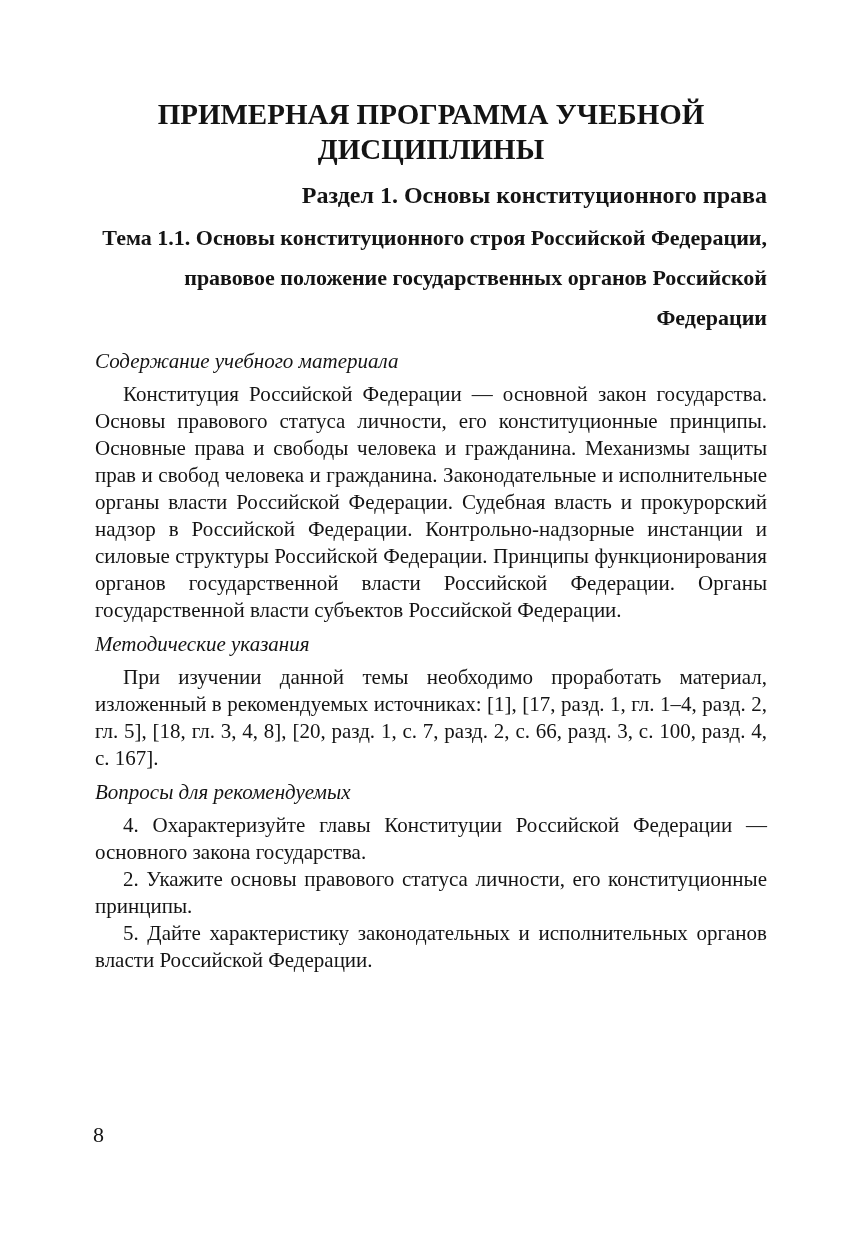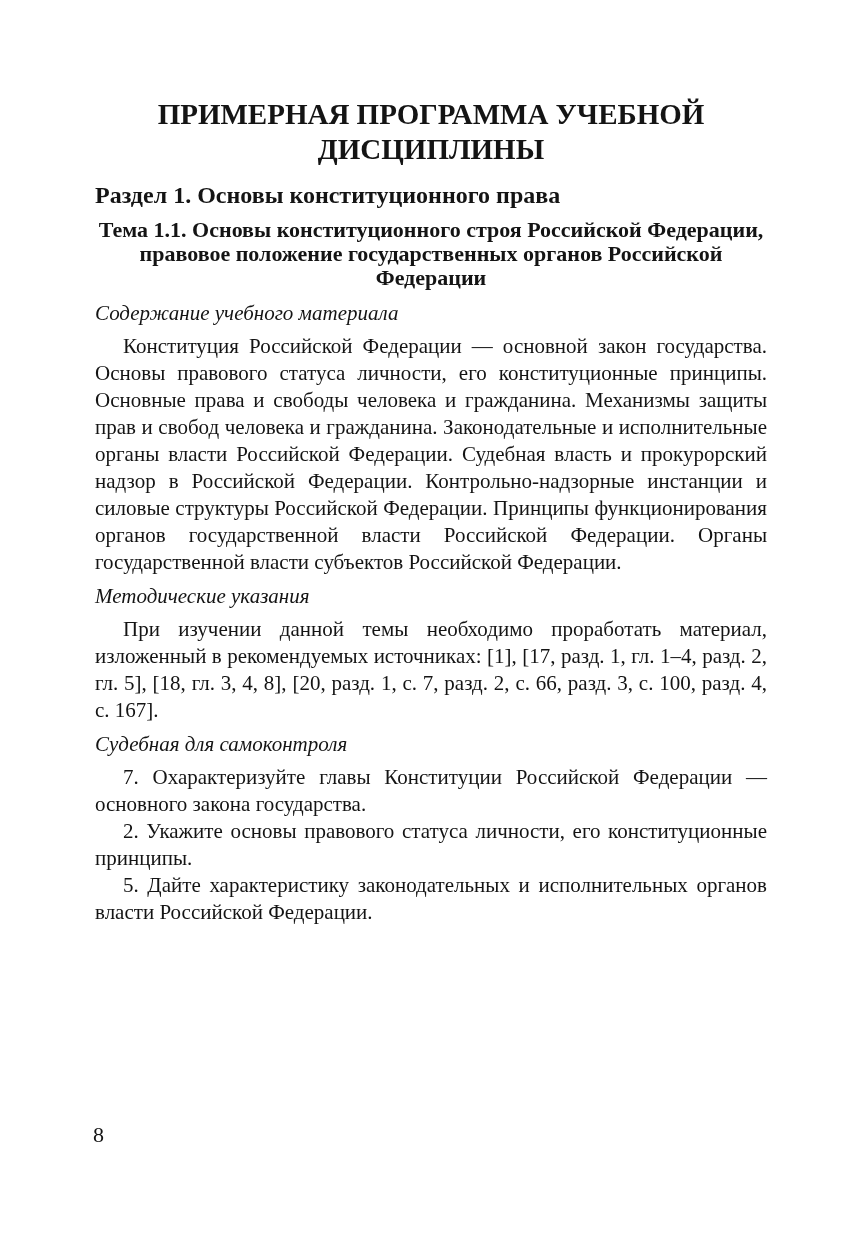--- a/index.html
+++ b/index.html
@@ -22,28 +22,28 @@
     font-size: 29px;
     font-weight: bold;
     line-height: 35px;
     text-align: center;
     margin: 0 0 13px 0;
   }
   .section-heading {
     font-size: 24px;
     font-weight: bold;
     line-height: 30px;
-    text-align: left;
+    text-align: right;
     margin: 0 0 8px 0;
   }
   .topic-heading {
     font-size: 22px;
     font-weight: bold;
-    line-height: 24px;
-    text-align: center;
+    line-height: 40px;
+    text-align: right;
     margin: 0 0 10px 0;
   }
   .subheading {
     font-size: 21px;
     font-style: italic;
     font-weight: normal;
     text-align: left;
     line-height: 27px;
     margin: 7px 0 6px 0;
   }
@@ -80,23 +80,23 @@
   <h3 class="topic-heading">Тема 1.1. Основы конституционного строя Российской Федерации, правовое положение государственных органов Российской Федерации</h3>
 
   <div class="subheading">Содержание учебного материала</div>
 
   <p class="body-par">Конституция Российской Федерации — основной закон государства. Основы правового статуса личности, его конституционные принципы. Основные права и свободы человека и гражданина. Механизмы защиты прав и свобод человека и гражданина. Законодательные и исполнительные органы власти Российской Федерации. Судебная власть и прокурорский надзор в Российской Федерации. Контрольно-надзорные инстанции и силовые структуры Российской Федерации. Принципы функционирования органов государственной власти Российской Федерации. Органы государственной власти субъектов Российской Федерации.</p>
 
   <div class="subheading">Методические указания</div>
 
   <p class="body-par">При изучении данной темы необходимо проработать материал, изложенный в рекомендуемых источниках: [1], [17, разд. 1, гл. 1–4, разд. 2, гл. 5], [18, гл. 3, 4, 8], [20, разд. 1, с. 7, разд. 2, с. 66, разд. 3, с. 100, разд. 4, с. 167].</p>
 
-  <div class="subheading">Судебная для самоконтроля</div>
+  <div class="subheading">Вопросы для рекомендуемых</div>
 
   <div class="question-list">
-    <p class="body-par">7. Охарактеризуйте главы Конституции Российской Федерации — основного закона государства.</p>
+    <p class="body-par">4. Охарактеризуйте главы Конституции Российской Федерации — основного закона государства.</p>
     <p class="body-par">2. Укажите основы правового статуса личности, его конституционные принципы.</p>
     <p class="body-par">5. Дайте характеристику законодательных и исполнительных органов власти Российской Федерации.</p>
   </div>
 
   <div class="page-number">8</div>
 
 </div>
 
 </body></html>

